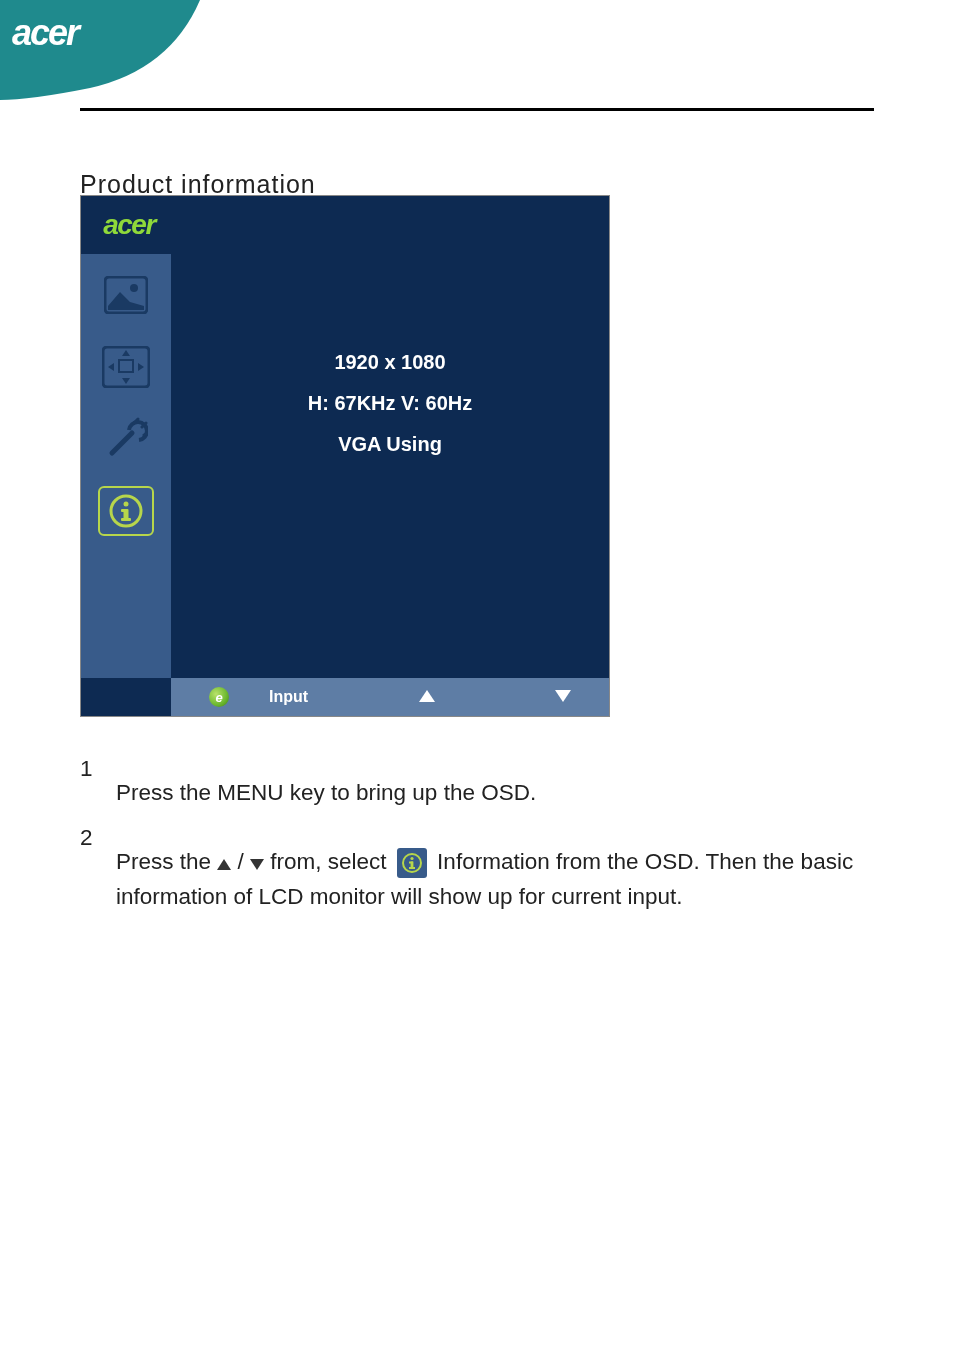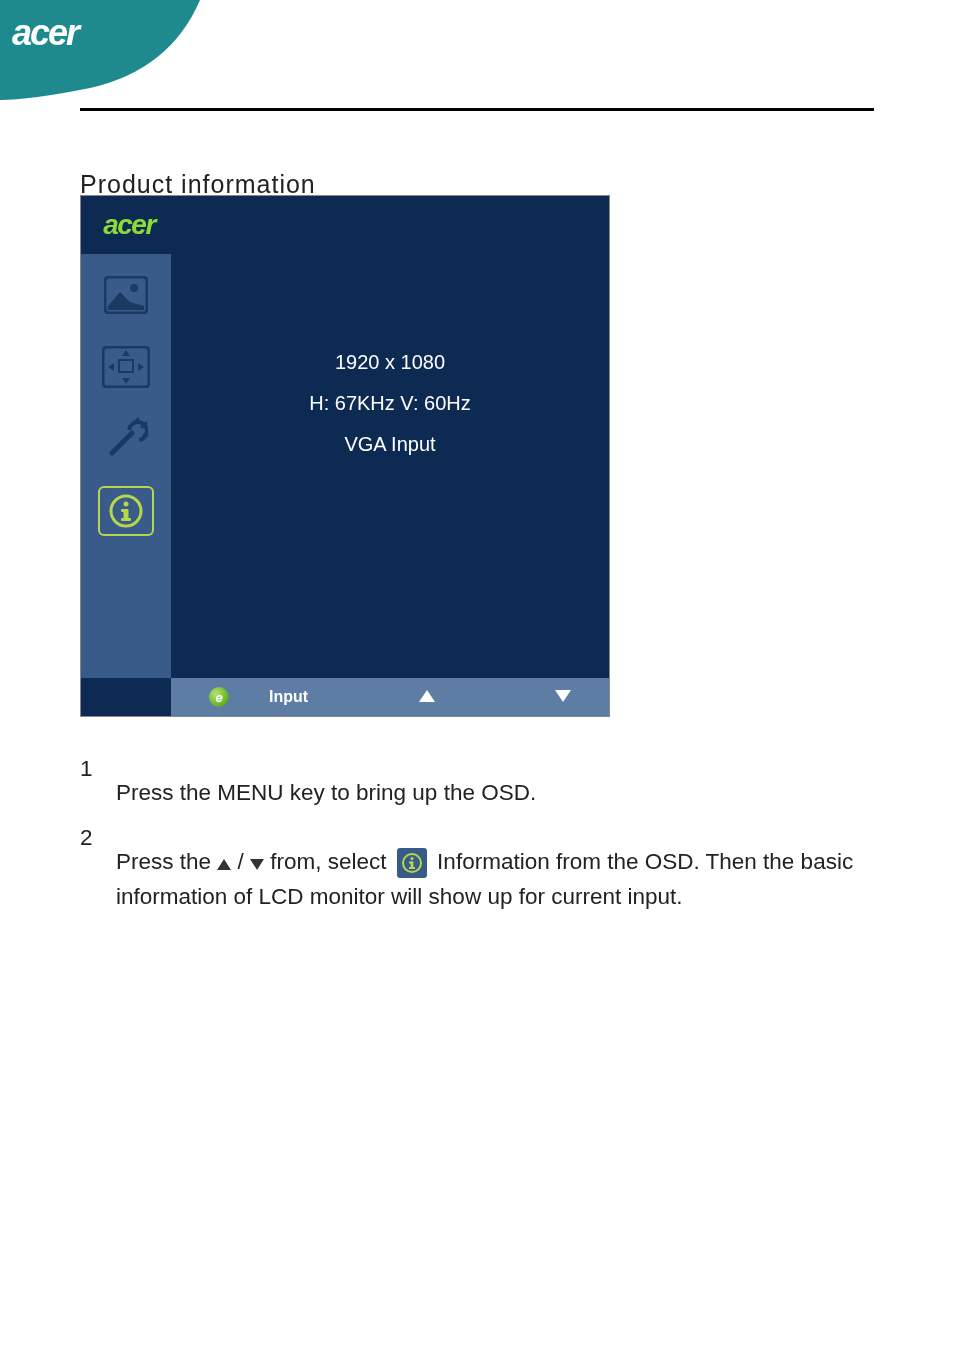--- a/index.html
+++ b/index.html
@@ -106,21 +106,21 @@
   }
   .osd-content {
     flex: 1;
     background: #0d2a52;
     display: flex;
     flex-direction: column;
     align-items: center;
     padding-top: 155px;
     gap: 18px;
     color: #fff;
-    font-weight: 400;
+    font-weight: 700;
     font-size: 20px;
   }
   .osd-footer {
     height: 38px;
     background: #5e7da5;
     display: flex;
     align-items: center;
     padding: 0 38px;
     margin-left: 90px;
     gap: 40px;
@@ -223,21 +223,21 @@
             <rect x="15.5" y="16" width="5" height="11" rx="1" fill="#b7d64b"></rect>
             <rect x="13" y="25" width="10" height="3" rx="1" fill="#b7d64b"></rect>
             <rect x="13" y="16" width="6" height="3" rx="1" fill="#b7d64b"></rect>
           </svg>
         </div>
       </div>
     </div>
     <div class="osd-content">
       <div>1920 x 1080</div>
       <div>H: 67KHz   V: 60Hz</div>
-      <div>VGA Input</div>
+      <div>VGA Using</div>
     </div>
   </div>
   <div class="osd-footer">
     <span class="e-badge">e</span>
     <span>Input</span>
     <span class="spacer"></span>
     <span>
       <svg width="16" height="12" viewBox="0 0 16 12">
           <path d="M8 0 L16 12 L0 12 Z" fill="#fff"></path>
         </svg>

